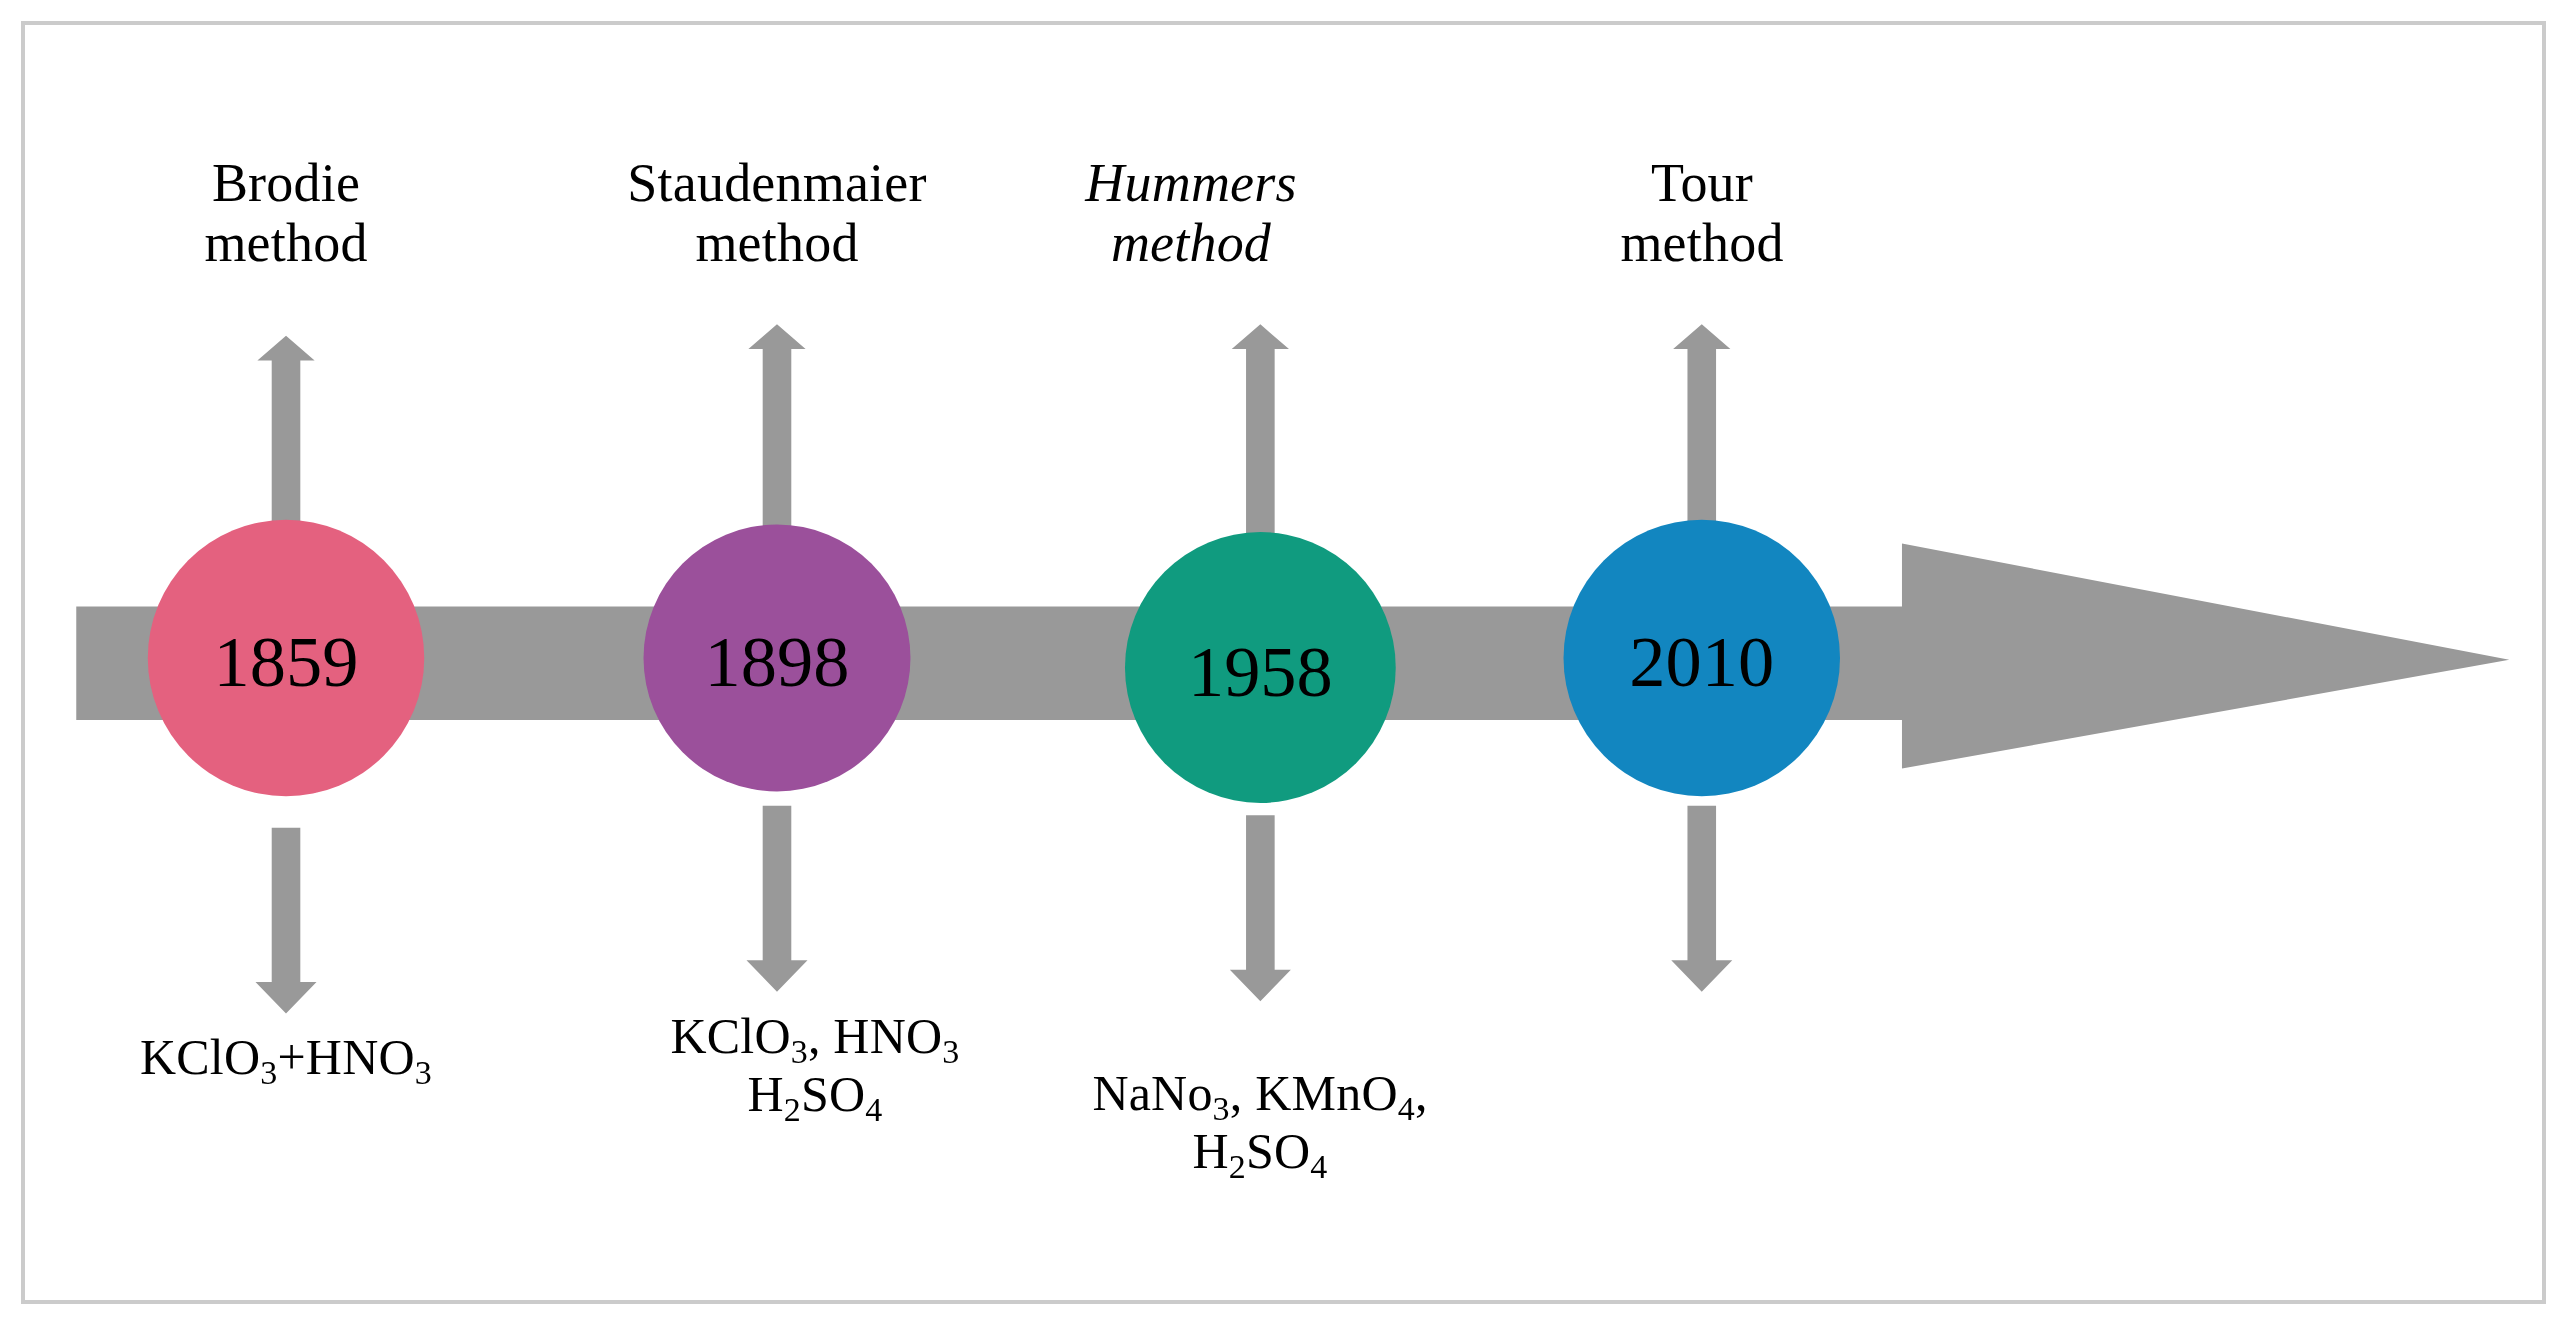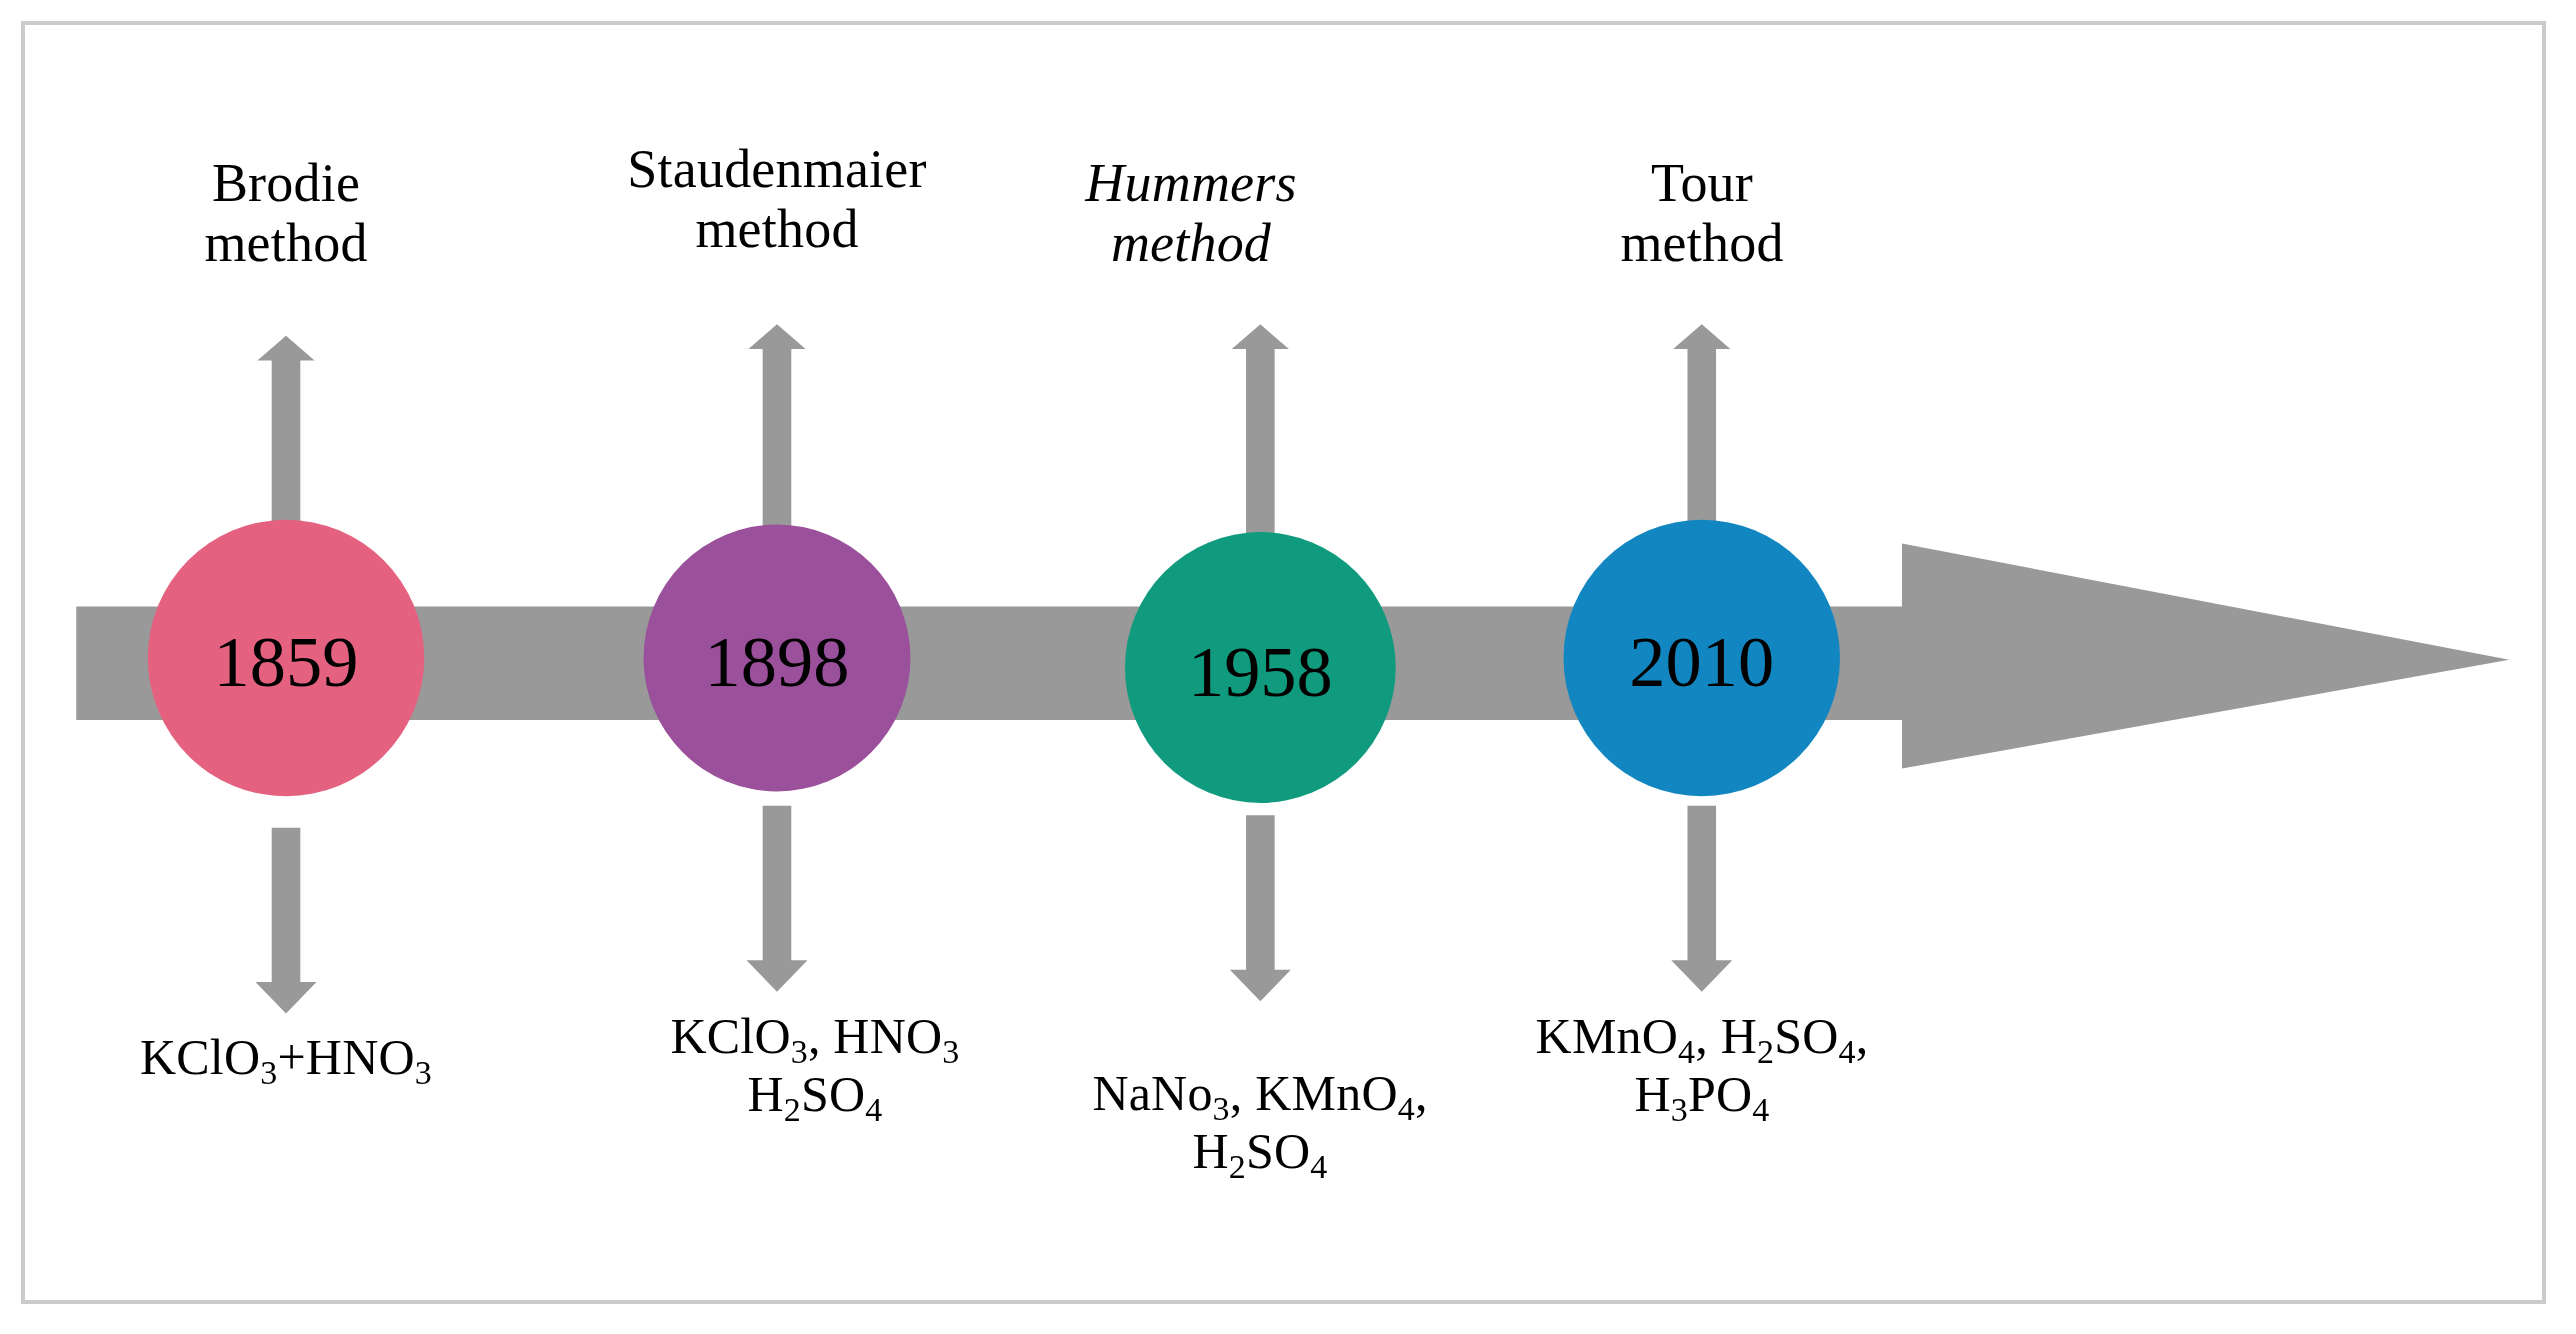--- a/index.html
+++ b/index.html
@@ -102,26 +102,25 @@
       <text class="year-text" text-anchor="middle" dominant-baseline="central" x="1322" y="704">1958</text>
     </g>
     <g>
       <circle cx="1785" cy="690" r="145" fill="#1286c0"></circle>
       <text class="year-text" text-anchor="middle" dominant-baseline="central" x="1785" y="694">2010</text>
     </g>
   </svg>
 
   <div class="node-label method-label" style="top: 153px; left: 286px;">Brodie
 method</div>
-  <div class="node-label method-label" style="top: 139px; left: 777px;">Staudenmaier
+  <div class="node-label method-label" style="top: 153px; left: 777px;">Staudenmaier
 method</div>
   <div class="node-label method-label" style="top: 153px; left: 1191px; font-style: italic;">Hummers
 method</div>
   <div class="node-label method-label" style="top: 153px; left: 1702px; font-family: Liberation Serif, serif;">Tour
 method</div>
 
   <div class="node-label reagent-label" style="top: 1028px; left: 286px;">KClO<sub>3</sub>+HNO<sub>3</sub></div>
   <div class="node-label reagent-label" style="top: 1007px; left: 815px;">KClO<sub>3</sub>, HNO<sub>3</sub><br>H<sub>2</sub>SO<sub>4</sub></div>
   <div class="node-label reagent-label" style="top: 1064px; left: 1260px;">NaNo<sub>3</sub>, KMnO<sub>4</sub>,<br>H<sub>2</sub>SO<sub>4</sub></div>
-  <div class="node-label reagent-label" style="top: 1007px; left: 1702px;">KMnO<sub>4</sub>, H<sub>2</sub>SO<sub>4</sub>,<br>H<sub>3</sub>PO<sub>4</sub></div>
 
 </div>
 
 
 </body></html>

